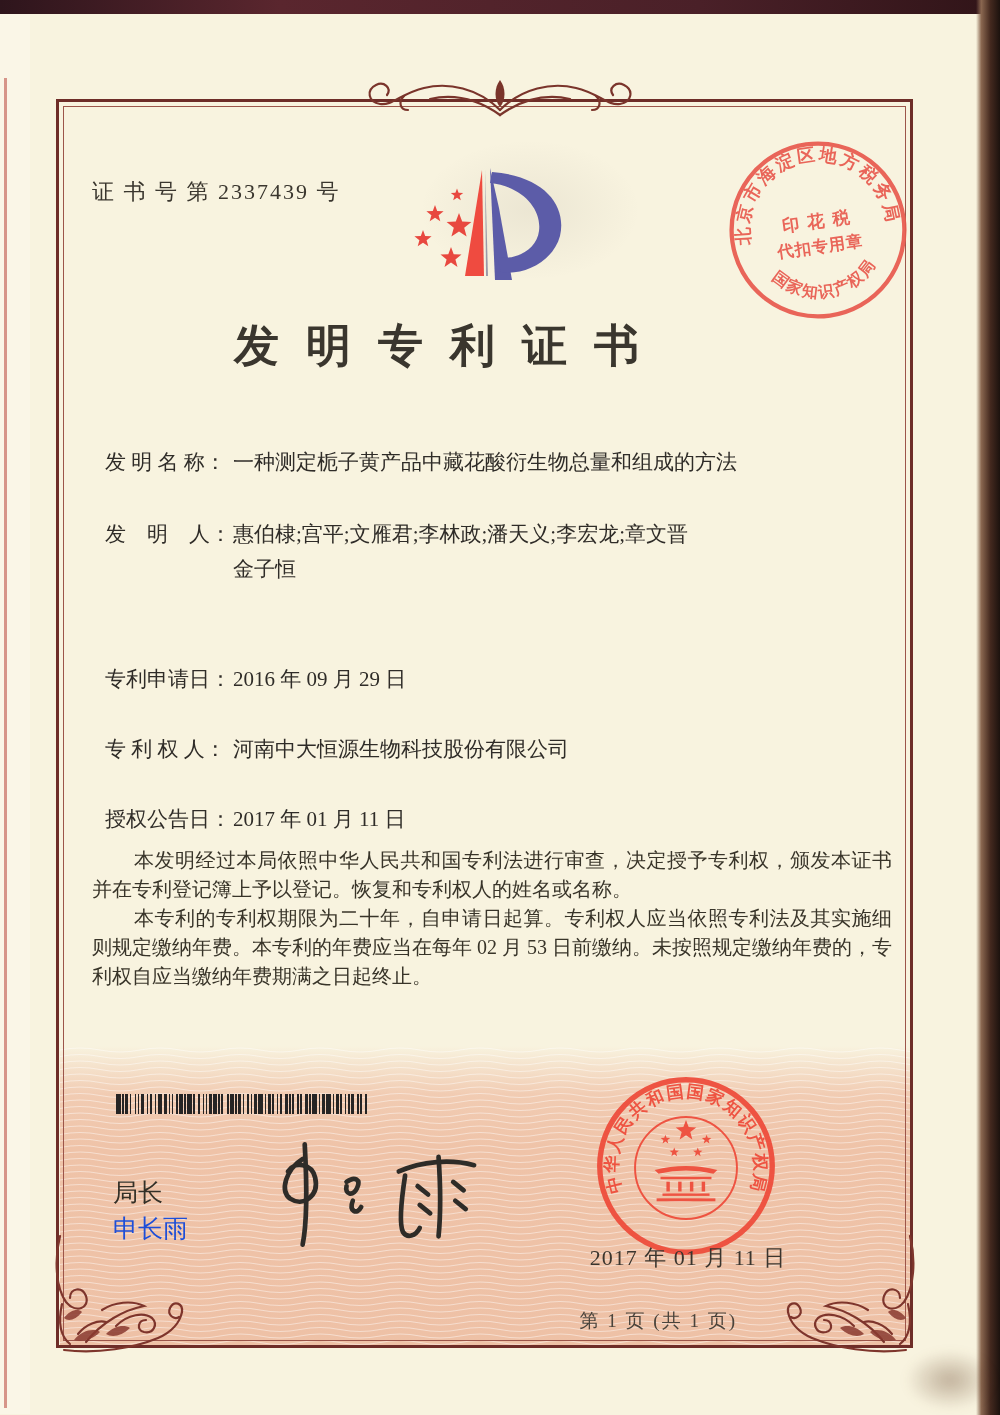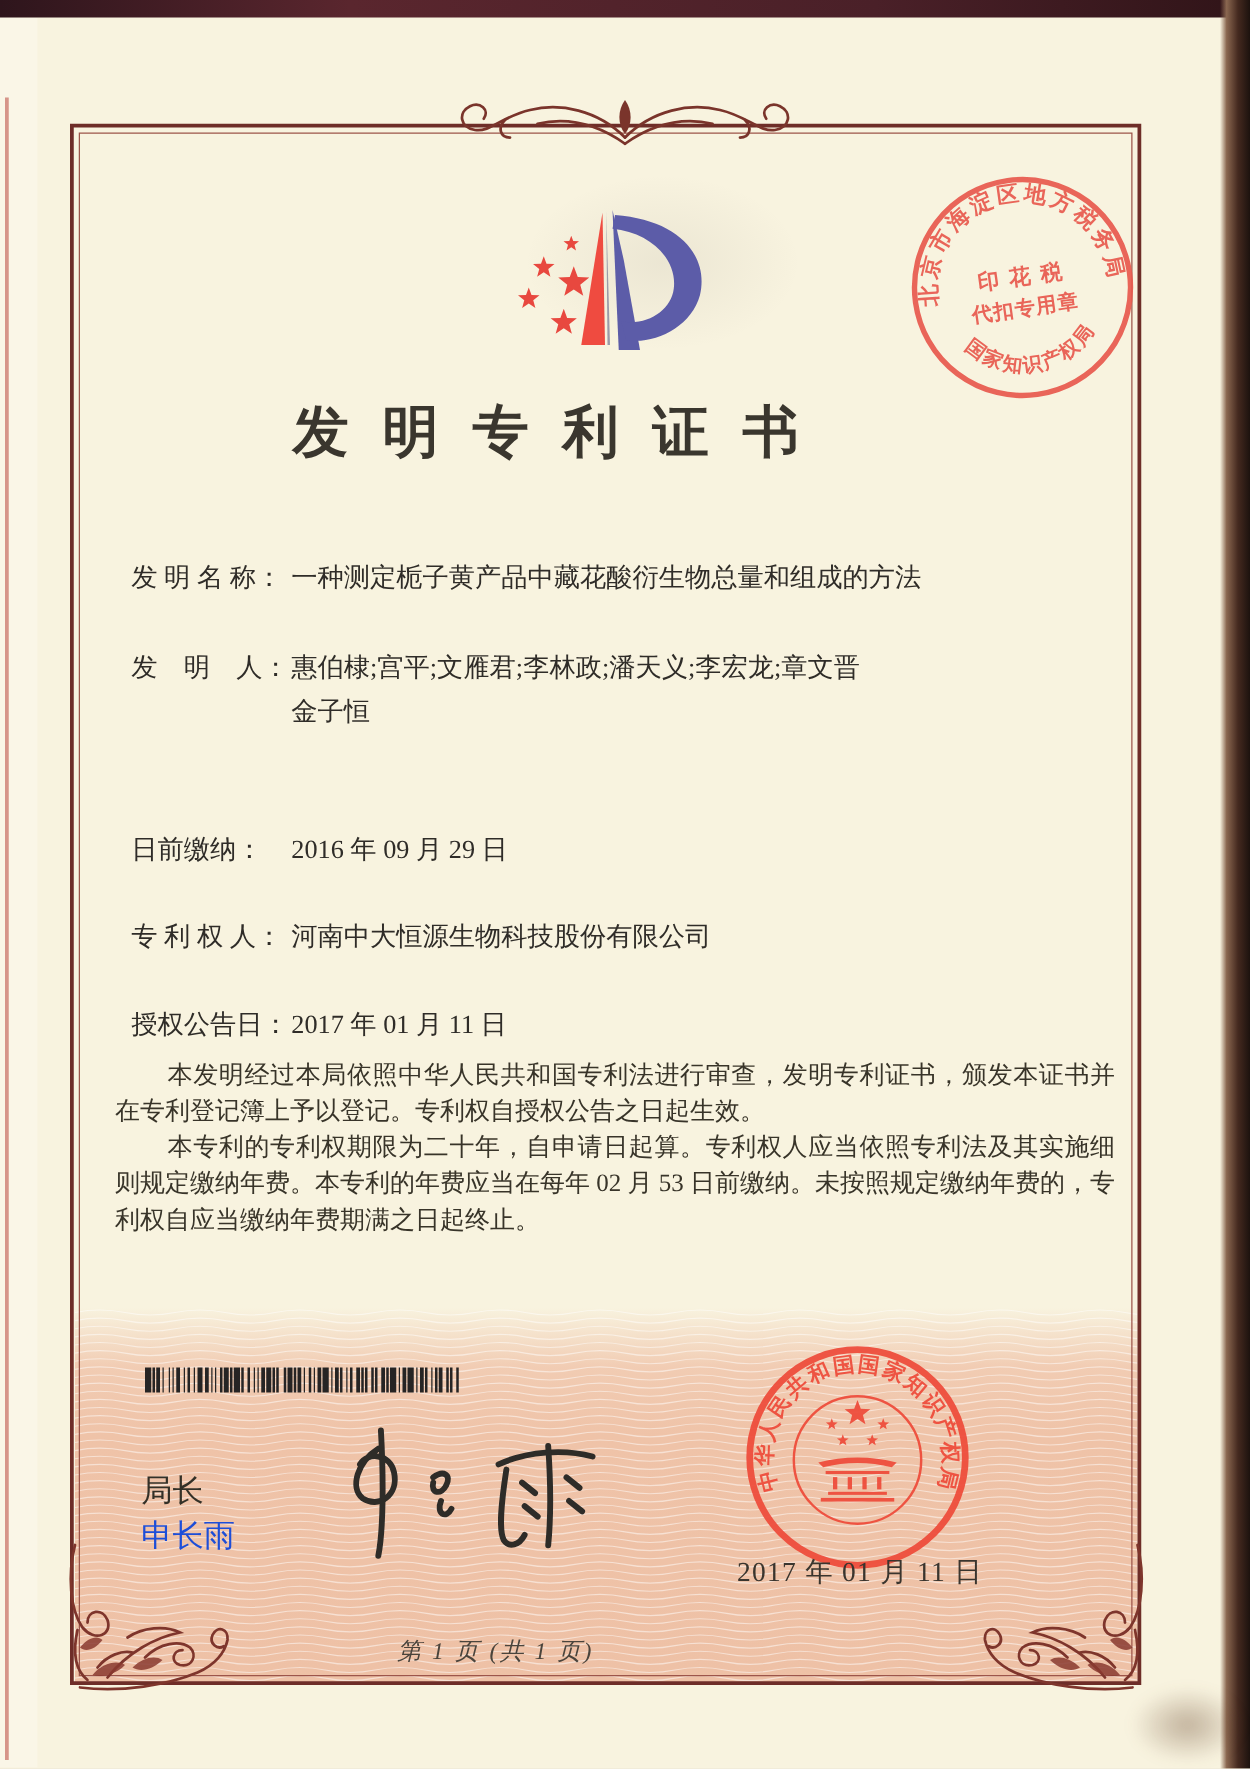--- a/index.html
+++ b/index.html
@@ -39,22 +39,22 @@
   .fcont{left:233px;font-size:21px;color:#2f2c28;}
   #body-text{left:92px;top:846px;width:800px;font-size:20px;line-height:29px;
     text-align:justify;color:#383429;}
   #body-text p{margin:0;text-indent:2.1em;}
   #director-label{left:113px;top:1176px;font-size:25px;color:#333027;}
   #director-name{left:113px;top:1212px;font-size:25px;color:#1d4ed8;}
   #barcode{left:116px;top:1094px;height:20px;font-size:0;}
   #barcode span{display:inline-block;height:20px;vertical-align:top;}
   #seal-date{left:588px;top:1243px;width:200px;text-align:center;font-size:22px;
     letter-spacing:1px;color:#3a352e;}
-  #footer{left:56px;top:1308px;width:681px;text-align:center;font-size:19px;
-    letter-spacing:2px;color:#4a443c;font-style:italic;}
+  #footer{left:56px;top:1308px;width:681px;text-align:right;font-size:19px;
+    letter-spacing:2px;color:#4a443c;}
   #tax-stamp-wrap{left:722px;top:134px;width:192px;height:192px;transform:rotate(-8deg);opacity:.92;}
   #office-seal-wrap{left:588px;top:1068px;width:196px;height:196px;opacity:.93;}
   #signature{left:265px;top:1140px;width:230px;height:110px;}
   #logo{left:395px;top:148px;width:185px;height:145px;}
   #ornament-top{left:360px;top:74px;width:280px;height:46px;}
   .corner{top:1230px;width:140px;height:140px;}
 </style>
 </head>
 <body>
 
@@ -151,20 +151,21 @@
       <g fill="#8a3a30" opacity=".85">
         <path d="M24,110 C32,100 44,98 50,102 C42,110 32,112 24,110 Z"></path>
         <path d="M56,104 C64,96 74,94 80,98 C72,106 62,108 56,104 Z"></path>
         <path d="M14,88 C20,80 28,78 32,82 C26,90 18,92 14,88 Z"></path>
       </g>
     </g>
   </svg>
 
   <div class="abs" id="ghost"></div>
 
+  <div class="abs" id="cert-no">证 书 号 第 2337439 号</div>
 
   <svg class="abs" id="logo" viewBox="0 0 185 145">
     <g id="logo-stars" fill="#e8483f">
         <path d="M62.0,40.5L63.6,44.8L68.2,45.0L64.6,47.8L65.8,52.3L62.0,49.7L58.2,52.3L59.4,47.8L55.8,45.0L60.4,44.8Z"></path>
         <path d="M40.0,57.0L42.2,62.9L48.6,63.2L43.6,67.2L45.3,73.3L40.0,69.8L34.7,73.3L36.4,67.2L31.4,63.2L37.8,62.9Z"></path>
         <path d="M64.0,65.0L67.2,73.6L76.4,74.0L69.2,79.7L71.6,88.5L64.0,83.5L56.4,88.5L58.8,79.7L51.6,74.0L60.8,73.6Z"></path>
         <path d="M28.0,82.0L30.2,87.9L36.6,88.2L31.6,92.2L33.3,98.3L28.0,94.8L22.7,98.3L24.4,92.2L19.4,88.2L25.8,87.9Z"></path>
         <path d="M56.0,99.0L58.7,106.3L66.5,106.6L60.4,111.4L62.5,118.9L56.0,114.6L49.5,118.9L51.6,111.4L45.5,106.6L53.3,106.3Z"></path>
       </g>
     <polygon points="87,22 70,128 89,128" fill="#ef4b40"></polygon>
@@ -195,31 +196,31 @@
   <div class="abs" id="title">发明专利证书</div>
 
   <div class="abs field" style="top:448px">
     <span class="flabel">发 明 名 称：</span><span class="fvalue">一种测定栀子黄产品中藏花酸衍生物总量和组成的方法</span>
   </div>
   <div class="abs field" style="top:520px">
     <span class="flabel">发　明　人：</span><span class="fvalue">惠伯棣;宫平;文雁君;李林政;潘天义;李宏龙;章文晋</span>
   </div>
   <div class="abs fcont" style="top:555px">金子恒</div>
   <div class="abs field" style="top:665px">
-    <span class="flabel">日前缴纳：</span><span class="fvalue">2016 年 09 月 29 日</span>
+    <span class="flabel">专利申请日：</span><span class="fvalue">2016 年 09 月 29 日</span>
   </div>
   <div class="abs field" style="top:735px">
     <span class="flabel">专 利 权 人：</span><span class="fvalue">河南中大恒源生物科技股份有限公司</span>
   </div>
   <div class="abs field" style="top:805px">
     <span class="flabel">授权公告日：</span><span class="fvalue">2017 年 01 月 11 日</span>
   </div>
 
   <div class="abs" id="body-text">
-    <p>本发明经过本局依照中华人民共和国专利法进行审查，发明专利证书，颁发本证书并在专利登记簿上予以登记。专利权自授权公告之日起生效。</p>
+    <p>本发明经过本局依照中华人民共和国专利法进行审查，决定授予专利权，颁发本证书并在专利登记簿上予以登记。恢复和专利权人的姓名或名称。</p>
     <p>本专利的专利权期限为二十年，自申请日起算。专利权人应当依照专利法及其实施细则规定缴纳年费。本专利的年费应当在每年 02 月 53 日前缴纳。未按照规定缴纳年费的，专利权自应当缴纳年费期满之日起终止。</p>
   </div>
 
   <div class="abs" id="barcode"><span style="width: 4.65px; background: rgb(38, 36, 36);"></span><span style="width: 1.55px; background: transparent;"></span><span style="width: 1.55px; background: rgb(38, 36, 36);"></span><span style="width: 1.55px; background: transparent;"></span><span style="width: 3.1px; background: rgb(38, 36, 36);"></span><span style="width: 1.55px; background: transparent;"></span><span style="width: 1.55px; background: rgb(38, 36, 36);"></span><span style="width: 3.1px; background: transparent;"></span><span style="width: 1.55px; background: rgb(38, 36, 36);"></span><span style="width: 1.55px; background: transparent;"></span><span style="width: 1.55px; background: rgb(38, 36, 36);"></span><span style="width: 1.55px; background: transparent;"></span><span style="width: 3.1px; background: rgb(38, 36, 36);"></span><span style="width: 3.1px; background: transparent;"></span><span style="width: 1.55px; background: rgb(38, 36, 36);"></span><span style="width: 1.55px; background: transparent;"></span><span style="width: 1.55px; background: rgb(38, 36, 36);"></span><span style="width: 3.1px; background: transparent;"></span><span style="width: 1.55px; background: rgb(38, 36, 36);"></span><span style="width: 1.55px; background: transparent;"></span><span style="width: 4.65px; background: rgb(38, 36, 36);"></span><span style="width: 1.55px; background: transparent;"></span><span style="width: 3.1px; background: rgb(38, 36, 36);"></span><span style="width: 1.55px; background: transparent;"></span><span style="width: 1.55px; background: rgb(38, 36, 36);"></span><span style="width: 1.55px; background: transparent;"></span><span style="width: 1.55px; background: rgb(38, 36, 36);"></span><span style="width: 3.1px; background: transparent;"></span><span style="width: 1.55px; background: rgb(38, 36, 36);"></span><span style="width: 1.55px; background: transparent;"></span><span style="width: 3.1px; background: rgb(38, 36, 36);"></span><span style="width: 1.55px; background: transparent;"></span><span style="width: 1.55px; background: rgb(38, 36, 36);"></span><span style="width: 1.55px; background: transparent;"></span><span style="width: 4.65px; background: rgb(38, 36, 36);"></span><span style="width: 1.55px; background: transparent;"></span><span style="width: 1.55px; background: rgb(38, 36, 36);"></span><span style="width: 3.1px; background: transparent;"></span><span style="width: 1.55px; background: rgb(38, 36, 36);"></span><span style="width: 3.1px; background: transparent;"></span><span style="width: 1.55px; background: rgb(38, 36, 36);"></span><span style="width: 1.55px; background: transparent;"></span><span style="width: 1.55px; background: rgb(38, 36, 36);"></span><span style="width: 1.55px; background: transparent;"></span><span style="width: 3.1px; background: rgb(38, 36, 36);"></span><span style="width: 1.55px; background: transparent;"></span><span style="width: 3.1px; background: rgb(38, 36, 36);"></span><span style="width: 1.55px; background: transparent;"></span><span style="width: 1.55px; background: rgb(38, 36, 36);"></span><span style="width: 1.55px; background: transparent;"></span><span style="width: 1.55px; background: rgb(38, 36, 36);"></span><span style="width: 4.65px; background: transparent;"></span><span style="width: 1.55px; background: rgb(38, 36, 36);"></span><span style="width: 1.55px; background: transparent;"></span><span style="width: 3.1px; background: rgb(38, 36, 36);"></span><span style="width: 1.55px; background: transparent;"></span><span style="width: 1.55px; background: rgb(38, 36, 36);"></span><span style="width: 1.55px; background: transparent;"></span><span style="width: 3.1px; background: rgb(38, 36, 36);"></span><span style="width: 1.55px; background: transparent;"></span><span style="width: 1.55px; background: rgb(38, 36, 36);"></span><span style="width: 3.1px; background: transparent;"></span><span style="width: 1.55px; background: rgb(38, 36, 36);"></span><span style="width: 1.55px; background: transparent;"></span><span style="width: 1.55px; background: rgb(38, 36, 36);"></span><span style="width: 1.55px; background: transparent;"></span><span style="width: 3.1px; background: rgb(38, 36, 36);"></span><span style="width: 1.55px; background: transparent;"></span><span style="width: 4.65px; background: rgb(38, 36, 36);"></span><span style="width: 1.55px; background: transparent;"></span><span style="width: 1.55px; background: rgb(38, 36, 36);"></span><span style="width: 1.55px; background: transparent;"></span><span style="width: 3.1px; background: rgb(38, 36, 36);"></span><span style="width: 1.55px; background: transparent;"></span><span style="width: 1.55px; background: rgb(38, 36, 36);"></span><span style="width: 3.1px; background: transparent;"></span><span style="width: 1.55px; background: rgb(38, 36, 36);"></span><span style="width: 1.55px; background: transparent;"></span><span style="width: 1.55px; background: rgb(38, 36, 36);"></span><span style="width: 3.1px; background: transparent;"></span><span style="width: 3.1px; background: rgb(38, 36, 36);"></span><span style="width: 1.55px; background: transparent;"></span><span style="width: 1.55px; background: rgb(38, 36, 36);"></span><span style="width: 1.55px; background: transparent;"></span><span style="width: 1.55px; background: rgb(38, 36, 36);"></span><span style="width: 3.1px; background: transparent;"></span><span style="width: 1.55px; background: rgb(38, 36, 36);"></span><span style="width: 1.55px; background: transparent;"></span><span style="width: 1.55px; background: rgb(38, 36, 36);"></span><span style="width: 3.1px; background: transparent;"></span><span style="width: 3.1px; background: rgb(38, 36, 36);"></span><span style="width: 1.55px; background: transparent;"></span><span style="width: 1.55px; background: rgb(38, 36, 36);"></span><span style="width: 1.55px; background: transparent;"></span><span style="width: 4.65px; background: rgb(38, 36, 36);"></span><span style="width: 1.55px; background: transparent;"></span><span style="width: 1.55px; background: rgb(38, 36, 36);"></span><span style="width: 1.55px; background: transparent;"></span><span style="width: 3.1px; background: rgb(38, 36, 36);"></span><span style="width: 1.55px; background: transparent;"></span><span style="width: 4.65px; background: rgb(38, 36, 36);"></span><span style="width: 1.55px; background: transparent;"></span><span style="width: 1.55px; background: rgb(38, 36, 36);"></span><span style="width: 1.55px; background: transparent;"></span><span style="width: 3.1px; background: rgb(38, 36, 36);"></span><span style="width: 1.55px; background: transparent;"></span><span style="width: 1.55px; background: rgb(38, 36, 36);"></span><span style="width: 3.1px; background: transparent;"></span><span style="width: 1.55px; background: rgb(38, 36, 36);"></span><span style="width: 1.55px; background: transparent;"></span><span style="width: 1.55px; background: rgb(38, 36, 36);"></span><span style="width: 1.55px; background: transparent;"></span><span style="width: 3.1px; background: rgb(38, 36, 36);"></span><span style="width: 3.1px; background: transparent;"></span><span style="width: 1.55px; background: rgb(38, 36, 36);"></span><span style="width: 1.55px; background: transparent;"></span><span style="width: 1.55px; background: rgb(38, 36, 36);"></span><span style="width: 3.1px; background: transparent;"></span><span style="width: 1.55px; background: rgb(38, 36, 36);"></span></div>
 
   <div class="abs" id="director-label">局长</div>
   <div class="abs" id="director-name">申长雨</div>
 
   <svg class="abs" id="signature" viewBox="0 0 220 105">
     <g stroke="#2e2c28" fill="none" stroke-width="4.5" stroke-linecap="round">

